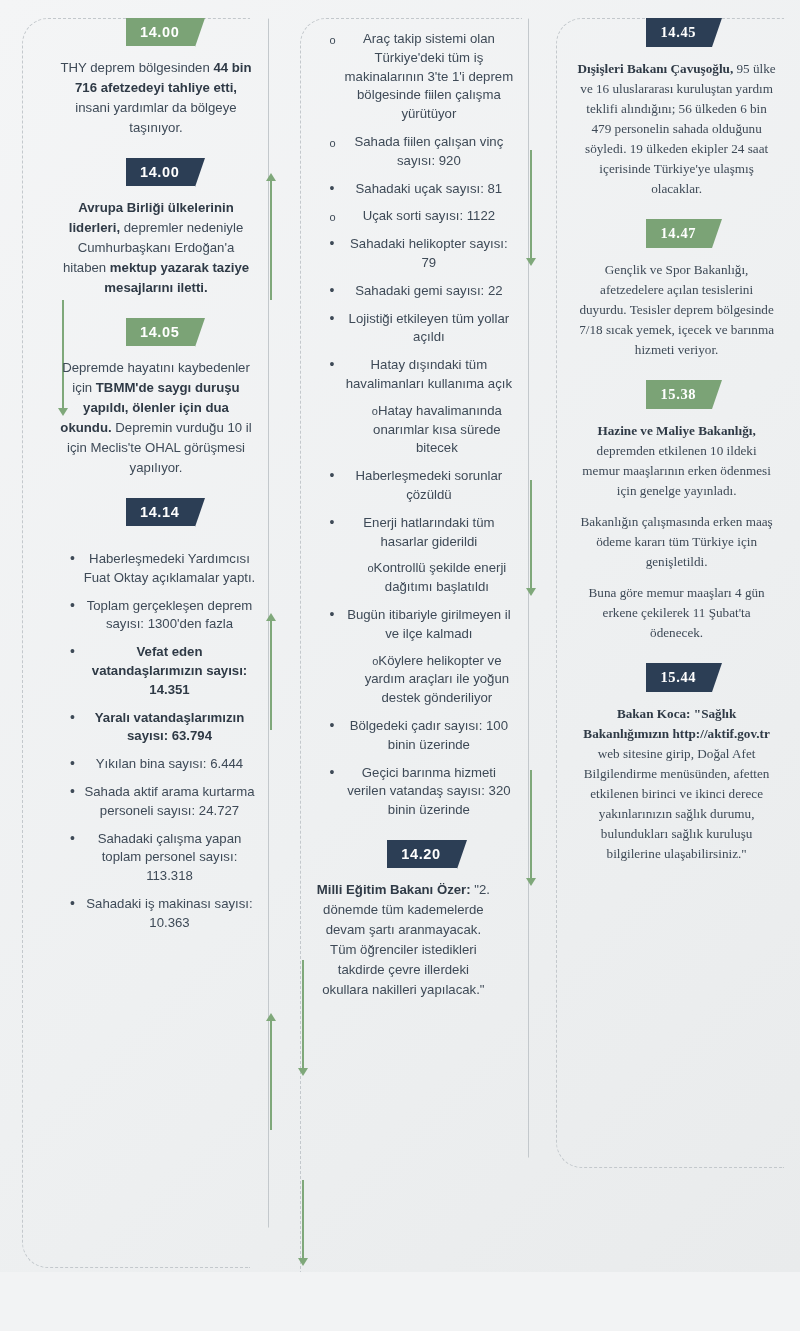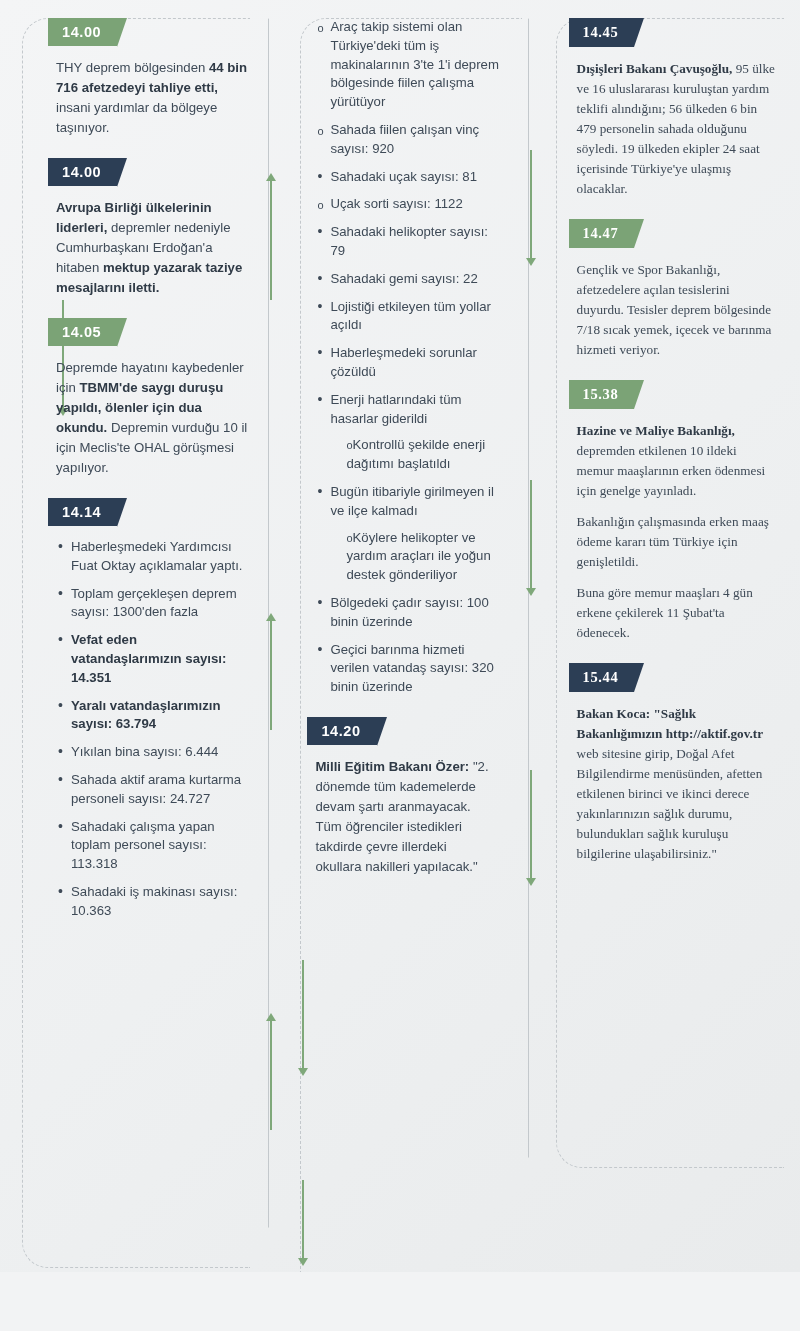--- a/index.html
+++ b/index.html
@@ -8,20 +8,21 @@
     width: 800px; height: 1331px;
     background: #f2f3f4;
     font-family: "Liberation Sans", sans-serif;
     color: #3e4a57;
   }
   .page {
     position: relative;
     width: 800px; height: 1272px;
     overflow: hidden;
     background: linear-gradient(135deg,#f4f5f6 0%, #eef0f1 55%, #e9ebec 100%);
+    text-align: center;
   }
   .columns {
     display: flex;
     width: 800px;
     padding: 18px 10px 10px 10px;
   }
   .col {
     position: relative;
   }
   .col-1 { width: 268px; padding-left: 16px; }
@@ -84,21 +85,21 @@
   .para {
     font-size: 13.2px;
     line-height: 20px;
     margin: 0 0 11px 0;
     max-width: 200px;
   }
   .para.w2 { max-width: 176px; }
   .para.w3 { max-width: 196px; }
   b { font-weight: bold; color: #2f3a46; }
 
-  ul.lst { list-style: none; margin: 0; padding: 0; }
+  ul.lst { list-style: none; margin: 12px; padding: 0; }
   ul.lst > li {
     position: relative;
     font-size: 13.2px;
     line-height: 18.8px;
     padding-left: 15px;
     margin-bottom: 9px;
     max-width: 188px;
   }
   ul.lst > li::before {
     content: "•";
@@ -179,20 +180,23 @@
       <div class="col col-2">
         <div class="block">
           <ul class="lst c2-list">
             <li class="hollow">Araç takip sistemi olan Türkiye'deki tüm iş makinalarının 3'te 1'i deprem bölgesinde fiilen çalışma yürütüyor</li>
             <li class="hollow">Sahada fiilen çalışan vinç sayısı: 920</li>
             <li>Sahadaki uçak sayısı: 81</li>
             <li class="hollow">Uçak sorti sayısı: 1122</li>
             <li>Sahadaki helikopter sayısı: 79</li>
             <li>Sahadaki gemi sayısı: 22</li>
             <li>Lojistiği etkileyen tüm yollar açıldı</li>
+            <li>Hatay dışındaki tüm havalimanları kullanıma açık<ul class="sub">
+                <li>Hatay havalimanında onarımlar kısa sürede bitecek</li>
+              </ul></li>
             <li>Haberleşmedeki sorunlar çözüldü</li>
             <li>Enerji hatlarındaki tüm hasarlar giderildi<ul class="sub">
                 <li>Kontrollü şekilde enerji dağıtımı başlatıldı</li>
               </ul></li>
             <li>Bugün itibariyle girilmeyen il ve ilçe kalmadı<ul class="sub">
                 <li>Köylere helikopter ve yardım araçları ile yoğun destek gönderiliyor</li>
               </ul></li>
             <li>Bölgedeki çadır sayısı: 100 binin üzerinde</li>
             <li>Geçici barınma hizmeti verilen vatandaş sayısı: 320 binin üzerinde</li>
           </ul>

